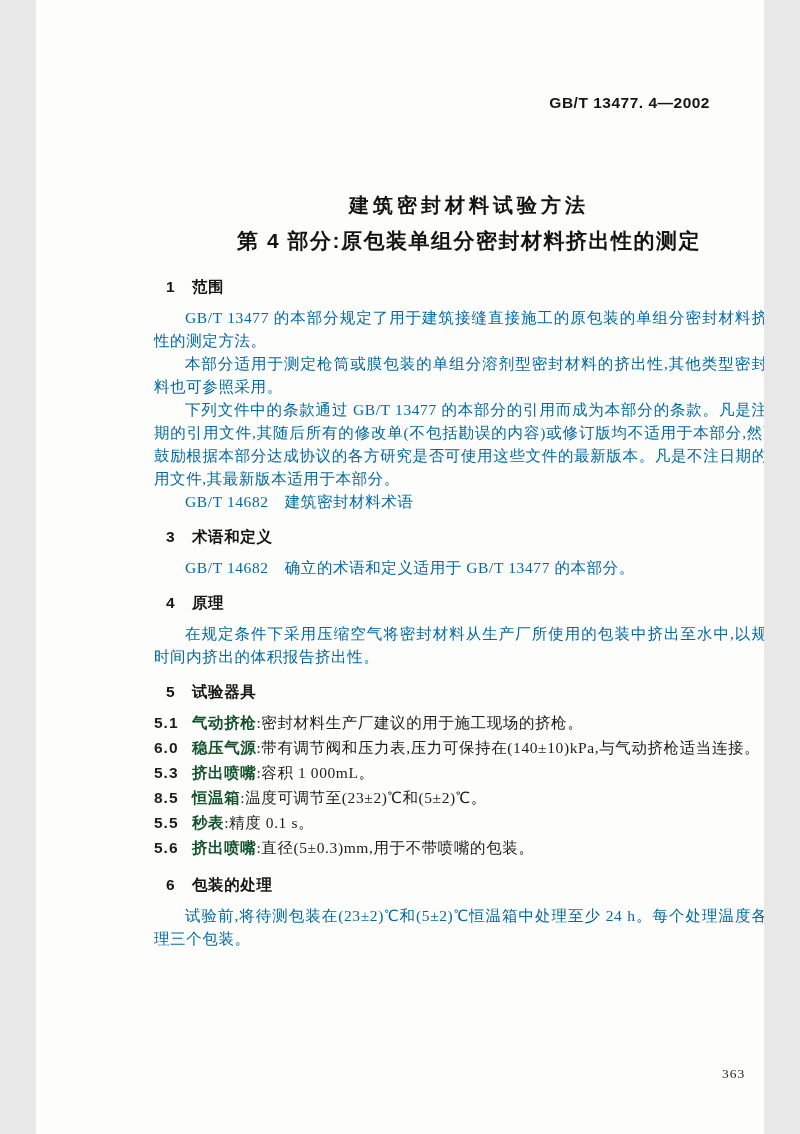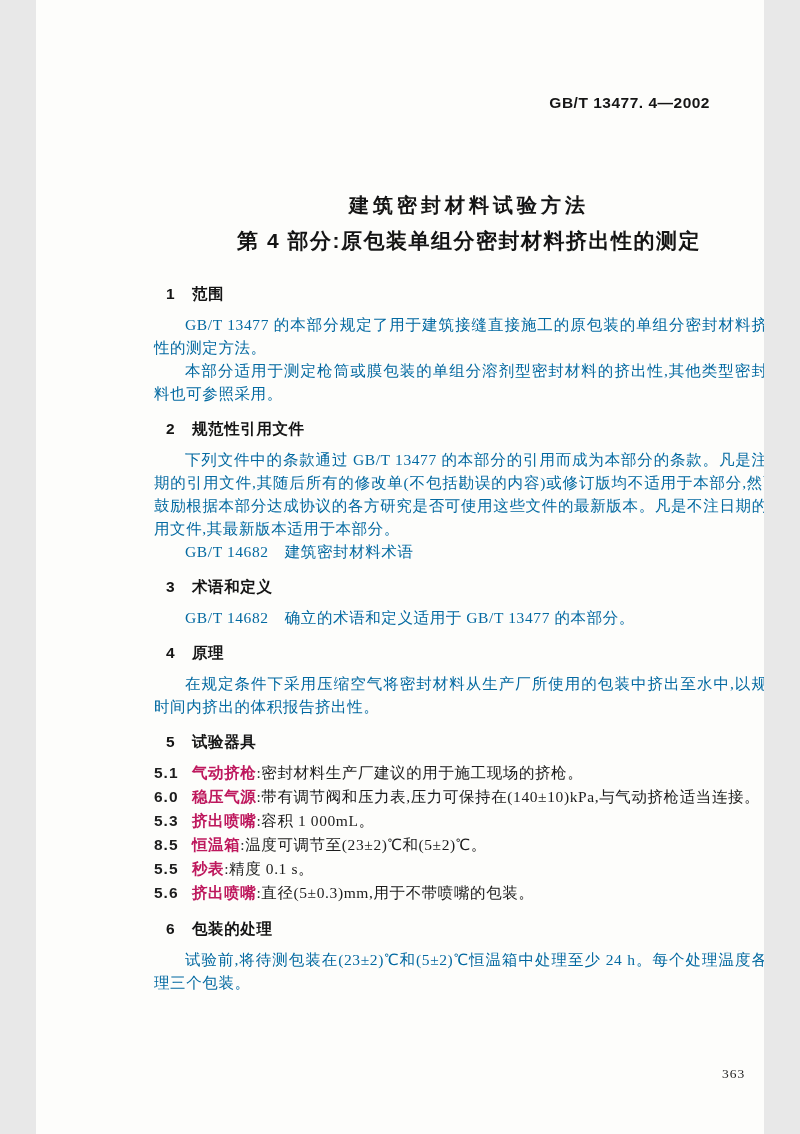--- a/index.html
+++ b/index.html
@@ -28,21 +28,21 @@
     color: #151515;
   }
   .content-col {
     position: absolute;
     left: 118px;
     top: 0;
     width: 630px;
   }
   .doc-title {
     margin-top: 188px;
-    margin-bottom: 23px;
+    margin-bottom: 16px;
     text-align: center;
     font-family: "Liberation Sans", sans-serif;
     font-weight: bold;
     color: #141414;
   }
   .doc-title .t-line1 {
     font-size: 20px;
     letter-spacing: 4px;
     line-height: 35px;
   }
@@ -83,23 +83,23 @@
     color: #1c1c1c;
   }
   .equip-item .item-num {
     font-family: "Liberation Sans", sans-serif;
     font-weight: bold;
     display: inline-block;
     min-width: 38px;
     letter-spacing: 1px;
   }
   .equip-item .item-term {
-    font-family: Liberation Serif, serif;
+    font-family: Liberation Mono, monospace;
     font-weight: bold;
-    color: #be185d;
+    color: #14532d;
   }
   .page-number {
     position: absolute;
     left: 686px;
     top: 1066px;
     font-size: 13.5px;
     letter-spacing: 1px;
     color: #222;
   }
 </style>
@@ -116,23 +116,20 @@
       <div class="t-line1">建筑密封材料试验方法</div>
       <div class="t-line2">第 4 部分:原包装单组分密封材料挤出性的测定</div>
     </div>
 
     <div class="sec-heading">
       <span class="sec-num">1</span><span>范围</span>
     </div>
     <p class="para">GB/T 13477 的本部分规定了用于建筑接缝直接施工的原包装的单组分密封材料挤出性的测定方法。</p>
     <p class="para">本部分适用于测定枪筒或膜包装的单组分溶剂型密封材料的挤出性,其他类型密封材料也可参照采用。</p>
 
-    <div class="sec-heading">
-      <span class="sec-num">2</span><span>规范性引用文件</span>
-    </div>
     <p class="para">下列文件中的条款通过 GB/T 13477 的本部分的引用而成为本部分的条款。凡是注日期的引用文件,其随后所有的修改单(不包括勘误的内容)或修订版均不适用于本部分,然而,鼓励根据本部分达成协议的各方研究是否可使用这些文件的最新版本。凡是不注日期的引用文件,其最新版本适用于本部分。</p>
     <p class="para ref-line">GB/T 14682　建筑密封材料术语</p>
 
     <div class="sec-heading">
       <span class="sec-num">3</span><span>术语和定义</span>
     </div>
     <p class="para ref-line">GB/T 14682　确立的术语和定义适用于 GB/T 13477 的本部分。</p>
 
     <div class="sec-heading">
       <span class="sec-num">4</span><span>原理</span>

